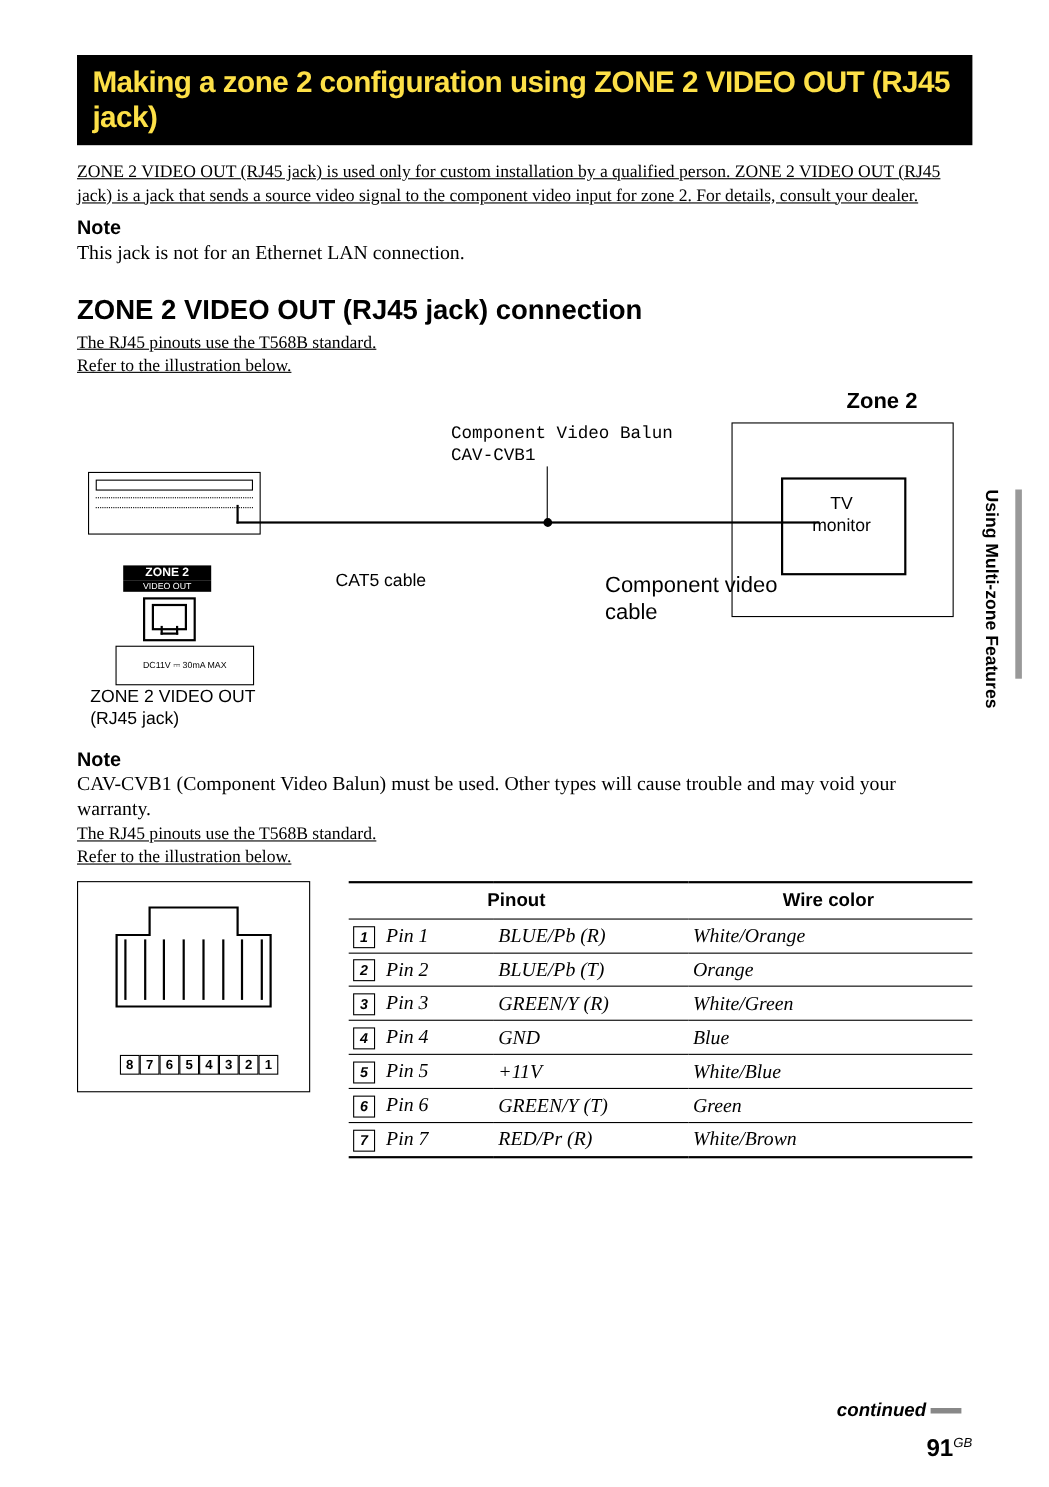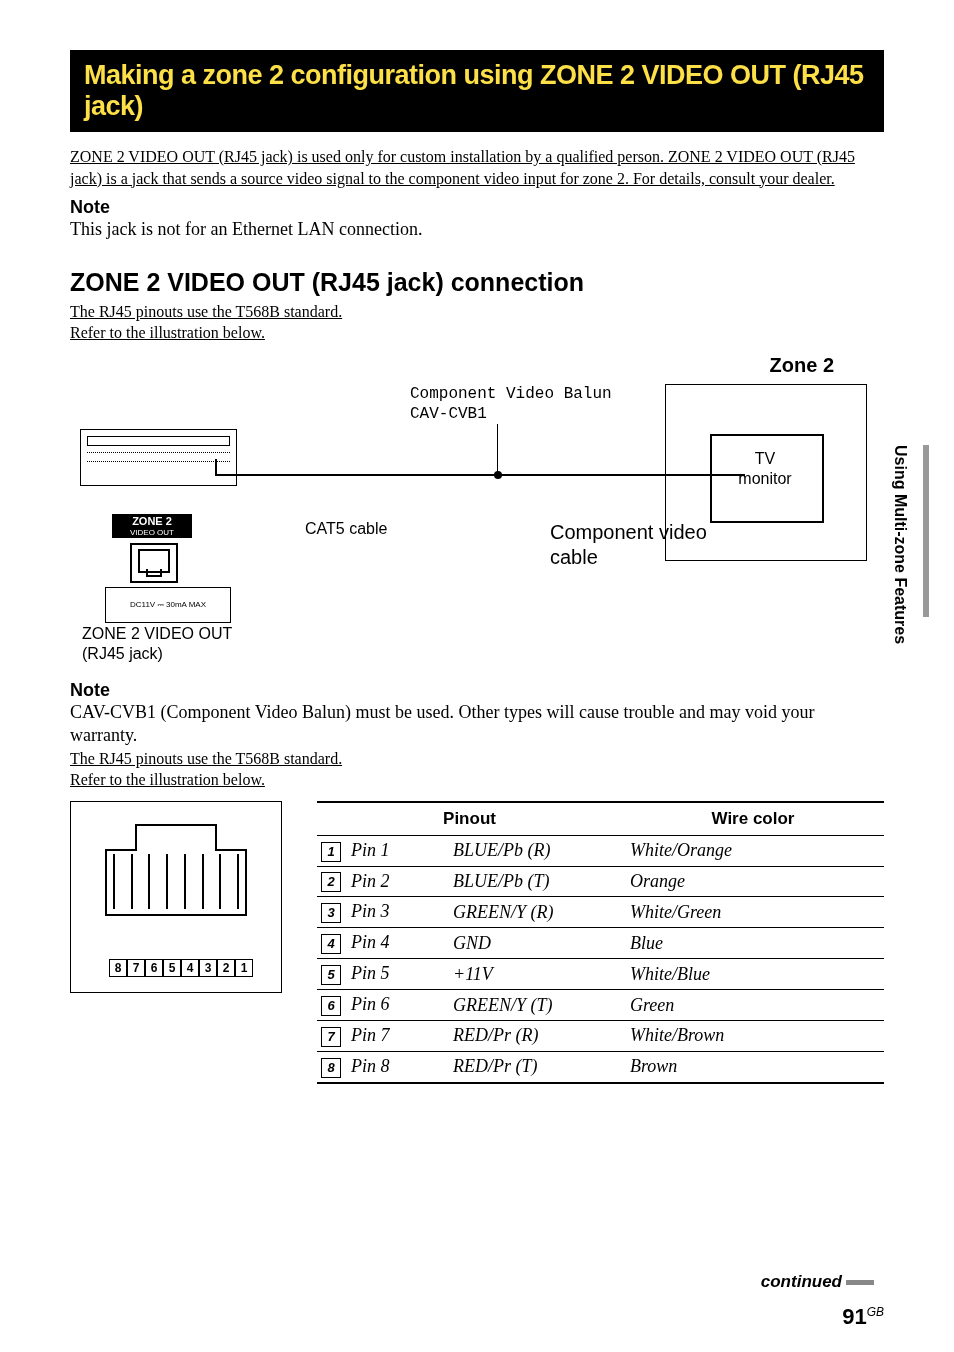--- a/index.html
+++ b/index.html
@@ -192,25 +192,20 @@
           <tr>
             <td class="pin-col1"><span class="num-box">6</span><span>Pin 6</span></td>
             <td class="pin-col2">GREEN/Y (T)</td>
             <td class="pin-col3">Green</td>
           </tr>
           <tr>
             <td class="pin-col1"><span class="num-box">7</span><span>Pin 7</span></td>
             <td class="pin-col2">RED/Pr (R)</td>
             <td class="pin-col3">White/Brown</td>
           </tr>
-          <tr>
-            <td class="pin-col1"><span class="num-box">8</span><span>Pin 8</span></td>
-            <td class="pin-col2">RED/Pr (T)</td>
-            <td class="pin-col3">Brown</td>
-          </tr>
         </tbody>
     </table>
   </div>
 
   <div class="continued">continued</div>
   <div class="page-num">
     <span>91</span><sup>GB</sup>
   </div>
 </div>
 

